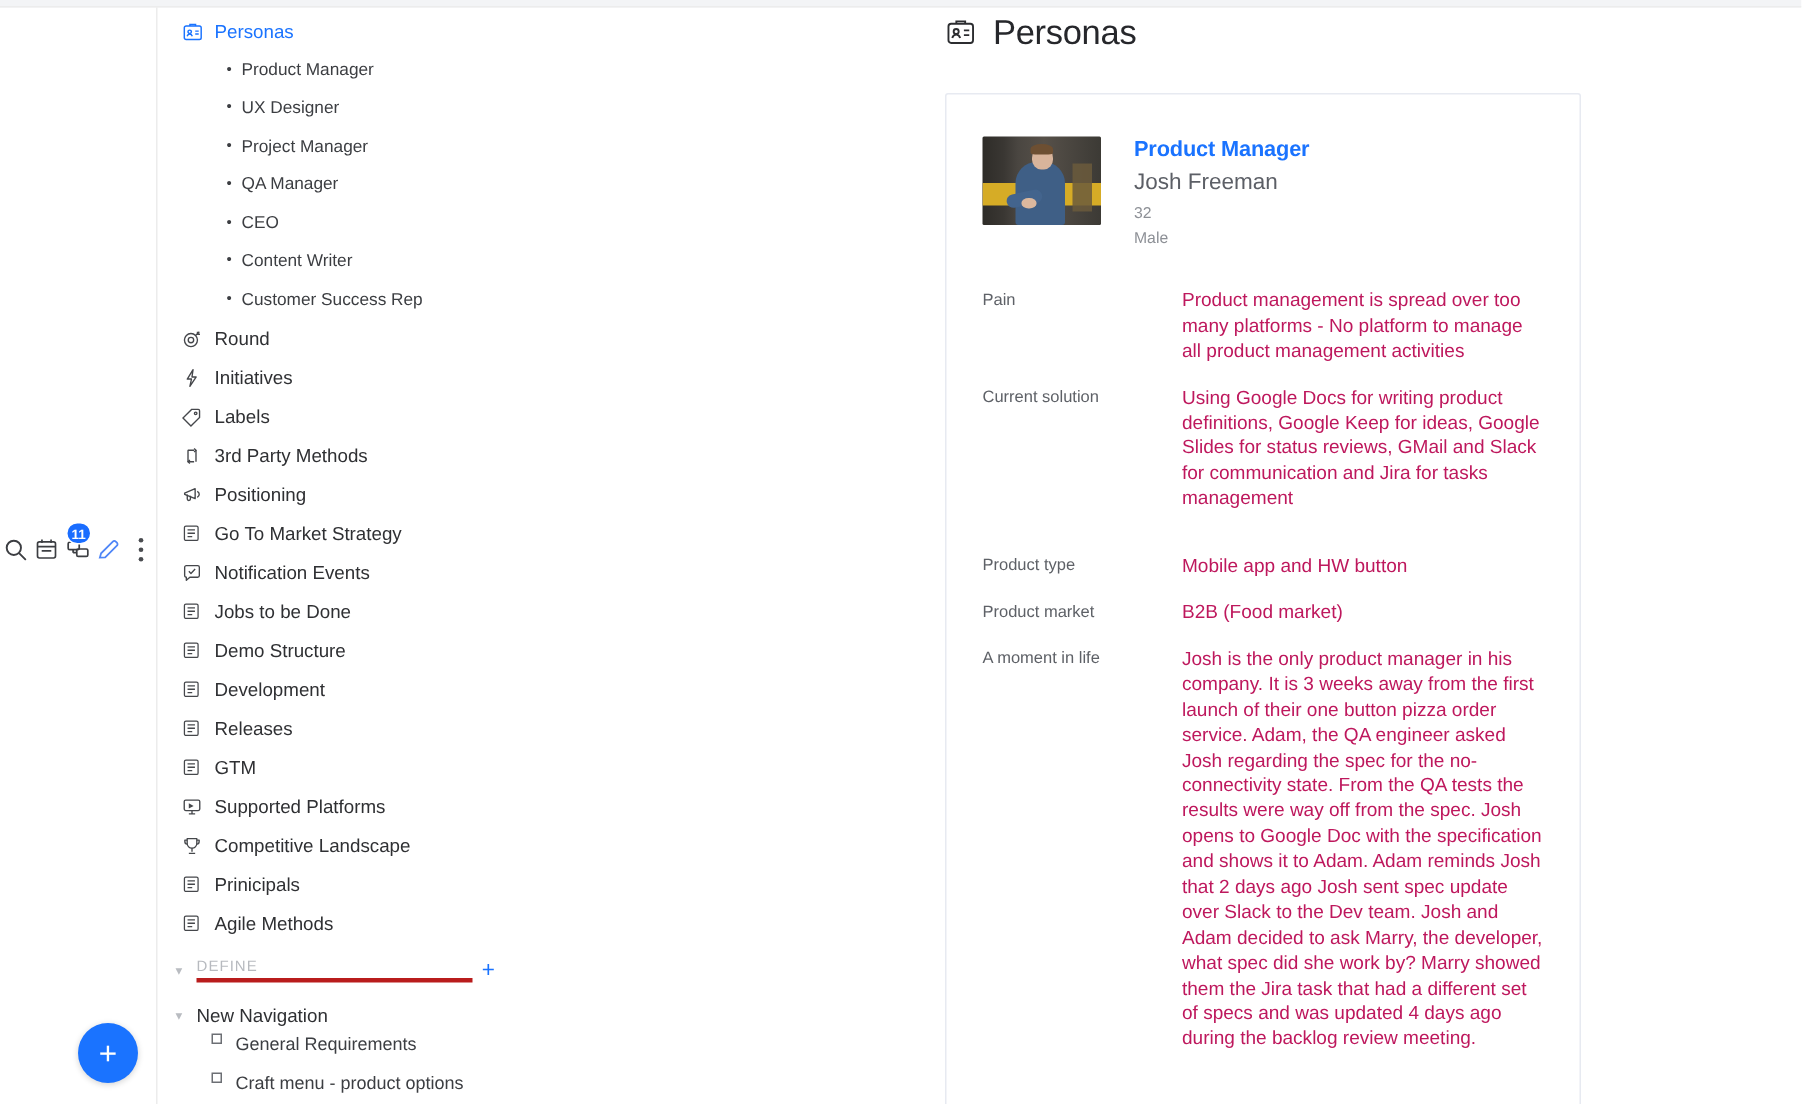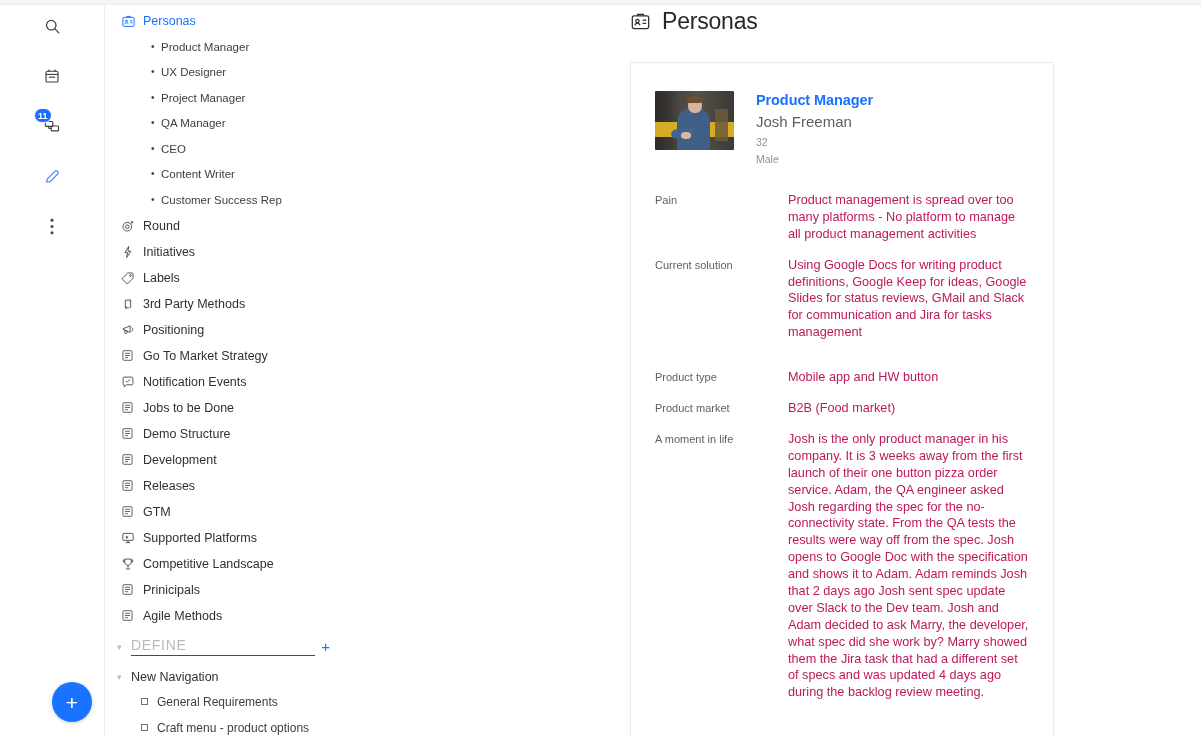--- a/index.html
+++ b/index.html
@@ -13,21 +13,21 @@
 
   
   .top-strip {
     position: absolute; top: 0; left: 0; width: 1201px; height: 5px;
     background: #f3f4f6; border-bottom: 1px solid #ececec; z-index: 40;
   }
 
   
   .rail {
     width: 104px; height: 736px; background: #ffffff;
-    display: flex; flex-direction: column; align-items: center;
+    display: flex; flex-direction: row; align-items: center;
     padding-top: 6px; flex: 0 0 104px; position: relative; z-index: 20;
   }
   .rail-btn {
     width: 40px; height: 40px; margin-bottom: 10px;
     display: flex; align-items: center; justify-content: center;
     position: relative; cursor: pointer; border-radius: 6px;
   }
   .rail-btn svg { display: block; }
   .badge {
     position: absolute; left: 2px; top: 2px;
@@ -68,31 +68,31 @@
   }
   .nav-sub .dot { width: 10px; flex: 0 0 10px; font-size: 10px; color: #3c3e42; line-height: 1; }
 
   .section-head {
     display: flex; align-items: center; height: 24px;
     padding-left: 12px; padding-right: 16px; margin-top: 6px;
     cursor: pointer;
   }
   .section-head .chev { color: #b9bcc1; font-size: 9px; width: 14px; flex: 0 0 14px; }
   .section-head .sect-label {
-    font-size: 14px; letter-spacing: .7px; color: #b7babf; text-transform: uppercase;
-    flex: 1; border-bottom: 1px solid #b91c1c; padding-bottom: 2px;
+    font-size: 10px; letter-spacing: .7px; color: #b7babf; text-transform: uppercase;
+    flex: 1; border-bottom: 3px solid #b91c1c; padding-bottom: 2px;
   }
   .section-head.bold .sect-label {
     font-size: 12.5px; letter-spacing: 0; color: #2f3033; text-transform: none;
     font-weight: 400; border-bottom: none; padding-bottom: 0;
   }
   .section-head .plus { color: #1a73ff; font-size: 15px; line-height: 1; margin-left: 6px; }
 
   .nav-sub2 {
-    display: flex; align-items: center; height: 26px;
+    display: flex; align-items: flex-start; height: 26px;
     padding-left: 36px; font-size: 12px; color: #3c3e42; cursor: pointer;
   }
   .nav-sub2 .sq {
     width: 7px; height: 7px; border: 1px solid #6c6f74;
     margin-right: 9px; flex: 0 0 7px;
   }
 
   
   .main {
     flex: 1; height: 736px; background: #fff;

